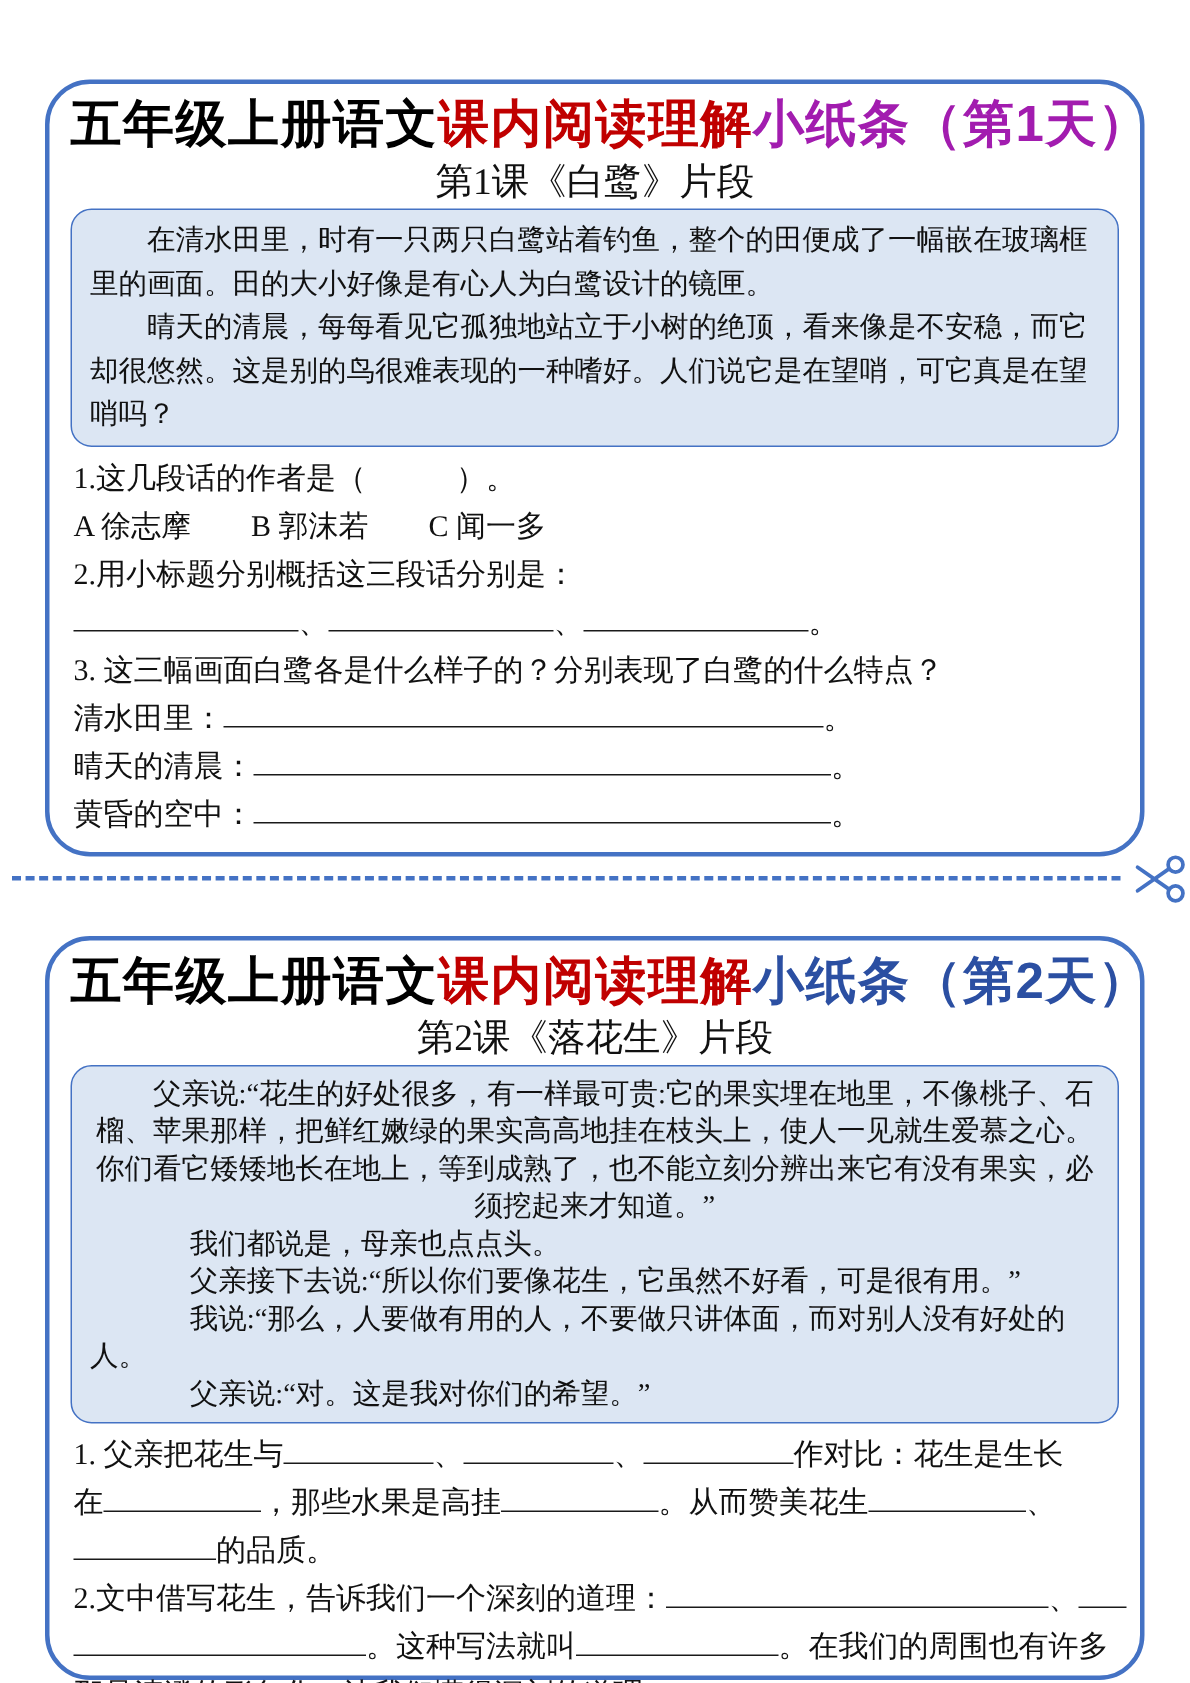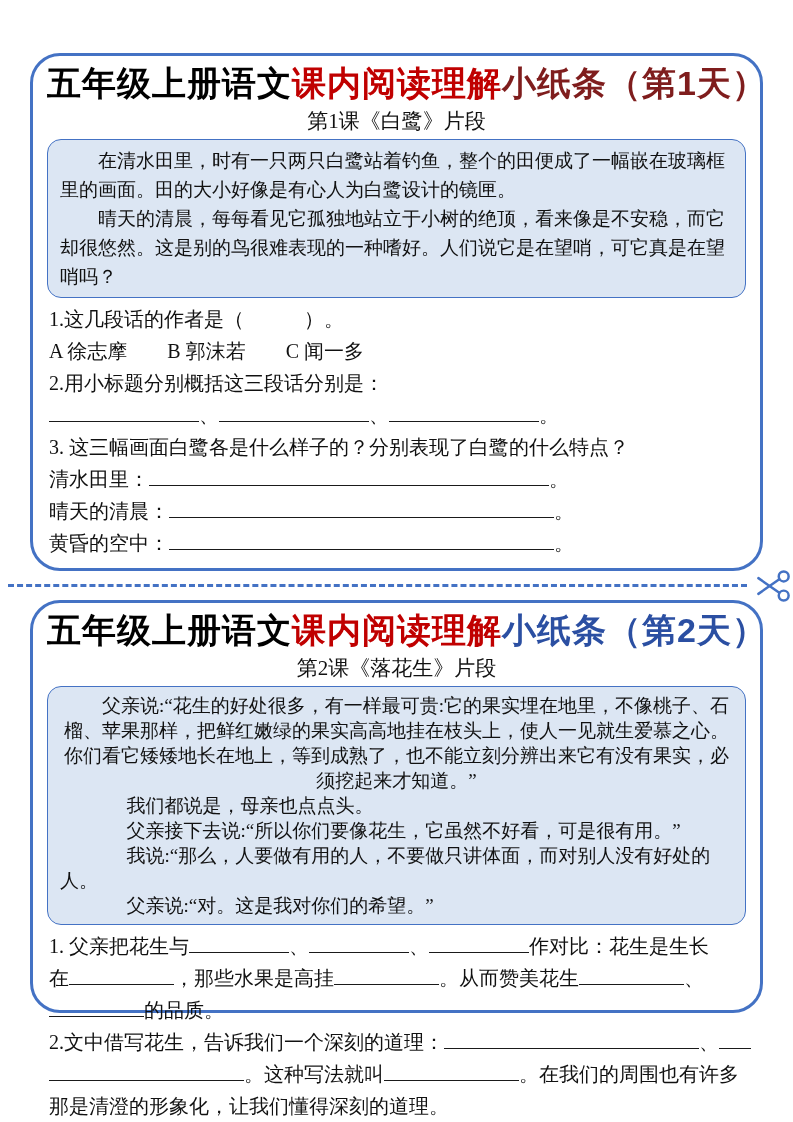--- a/index.html
+++ b/index.html
@@ -13,35 +13,35 @@
   }
   .sheet { padding: 53px 30px 0 30px; }
 
   .card {
     border: 3px solid var(--border-blue, #4472c4);
     border-radius: 30px;
     padding: 2px 14px 0 14px;
     width: 733px;
   }
   .card.sec-1 { height: 518px; }
-  .card.sec-2 { height: 413px; }
+  .card.sec-2 { height: 496px; margin-top: 24px; }
 
   .title {
     text-align: center;
     font-size: 34px;
     font-weight: bold;
     line-height: 46px;
     margin: 2px 0 0 0;
     letter-spacing: 1px;
     white-space: nowrap;
     font-family: "Liberation Sans", "DejaVu Sans", sans-serif;
   }
   .subtitle {
     text-align: center;
-    font-size: 21px;
+    font-size: 25px;
     line-height: 31px;
     margin: 0 0 2px 0;
     font-weight: normal;
   }
 
   .passage {
     background: var(--passage-bg, #dce6f3);
     border: 1.5px solid var(--border-blue, #4472c4);
     border-radius: 14px;
     padding: 6px 12px;
@@ -80,21 +80,21 @@
     stroke-linecap: round;
   }
 </style>
 </head>
 <body>
 
 <div class="sheet">
 
   <div class="card sec-1">
     <h1 class="title">
-      <span style="color: rgb(0, 0, 0);">五年级上册语文</span><span style="color: rgb(192, 0, 0);">课内阅读理解</span><span style="color: #7f1d1d;">小纸条（第1天）</span>
+      <span style="color: rgb(0, 0, 0);">五年级上册语文</span><span style="color: rgb(192, 0, 0);">课内阅读理解</span><span style="color: #a21caf;">小纸条（第1天）</span>
     </h1>
     <h2 class="subtitle">第1课《白鹭》片段</h2>
     <div class="passage">
         <p style="text-indent: 2em; font-family: Liberation Serif, serif;">在清水田里，时有一只两只白鹭站着钓鱼，整个的田便成了一幅嵌在玻璃框里的画面。田的大小好像是有心人为白鹭设计的镜匣。</p>
         <p style="text-indent: 2em;">晴天的清晨，每每看见它孤独地站立于小树的绝顶，看来像是不安稳，而它却很悠然。这是别的鸟很难表现的一种嗜好。人们说它是在望哨，可它真是在望哨吗？</p>
       </div>
     <div class="questions">
         <div class="qline"><span>1.这几段话的作者是（　　　）。</span></div>
         <div class="qline"><span>A 徐志摩　　B 郭沫若　　C 闻一多</span></div>
         <div class="qline"><span>2.用小标题分别概括这三段话分别是：</span></div>

